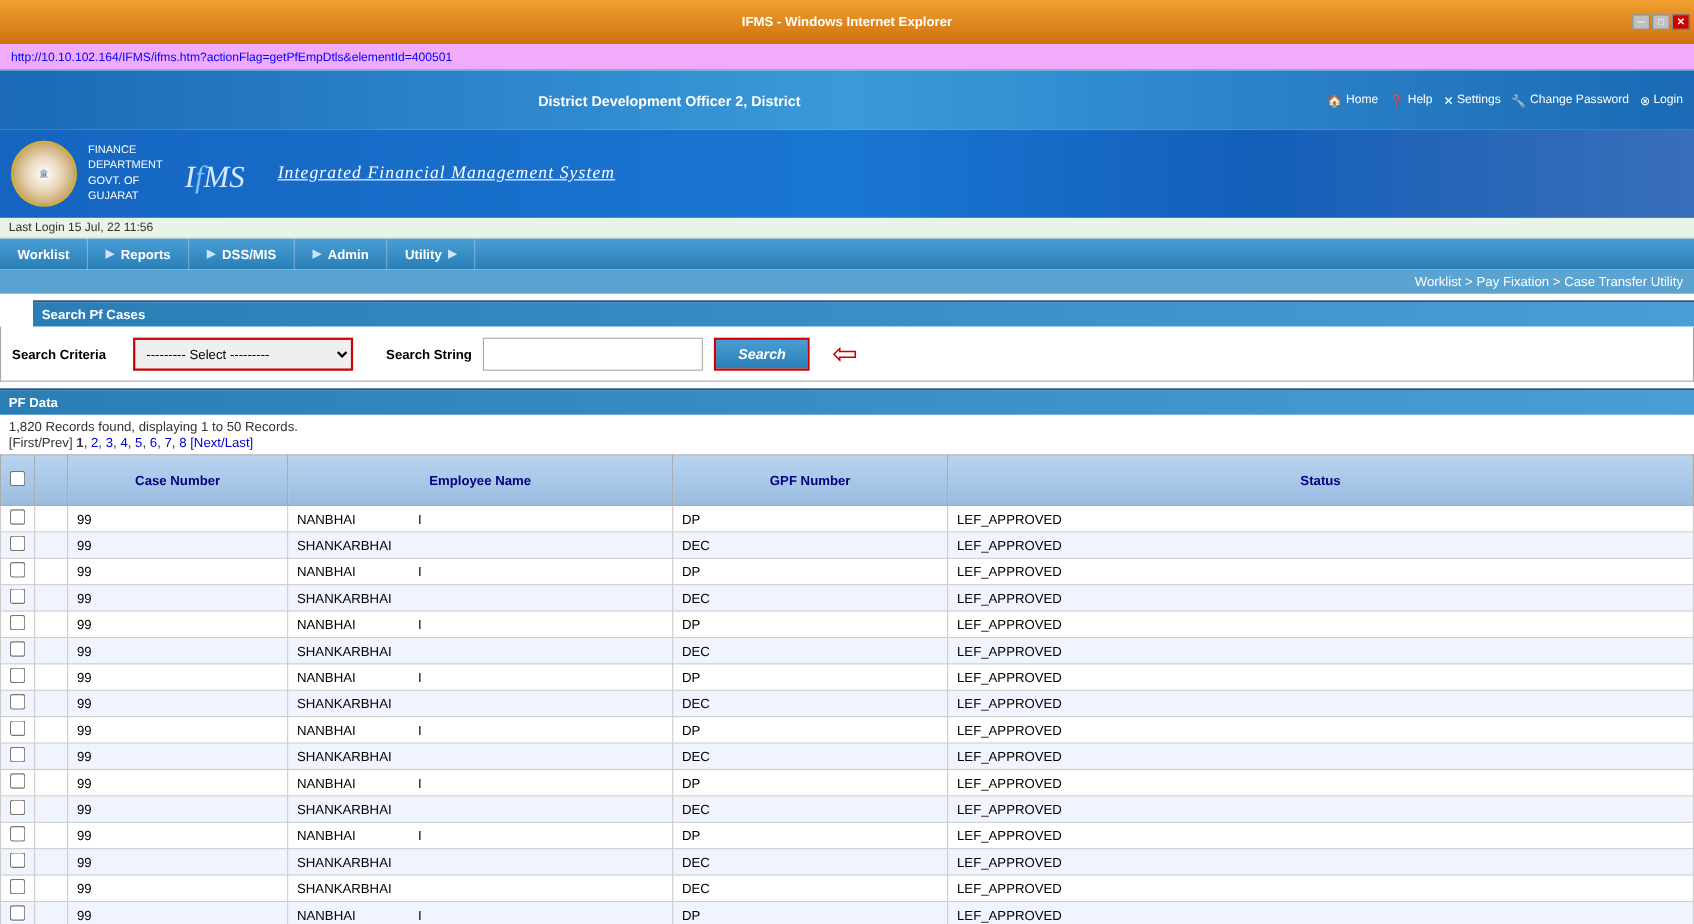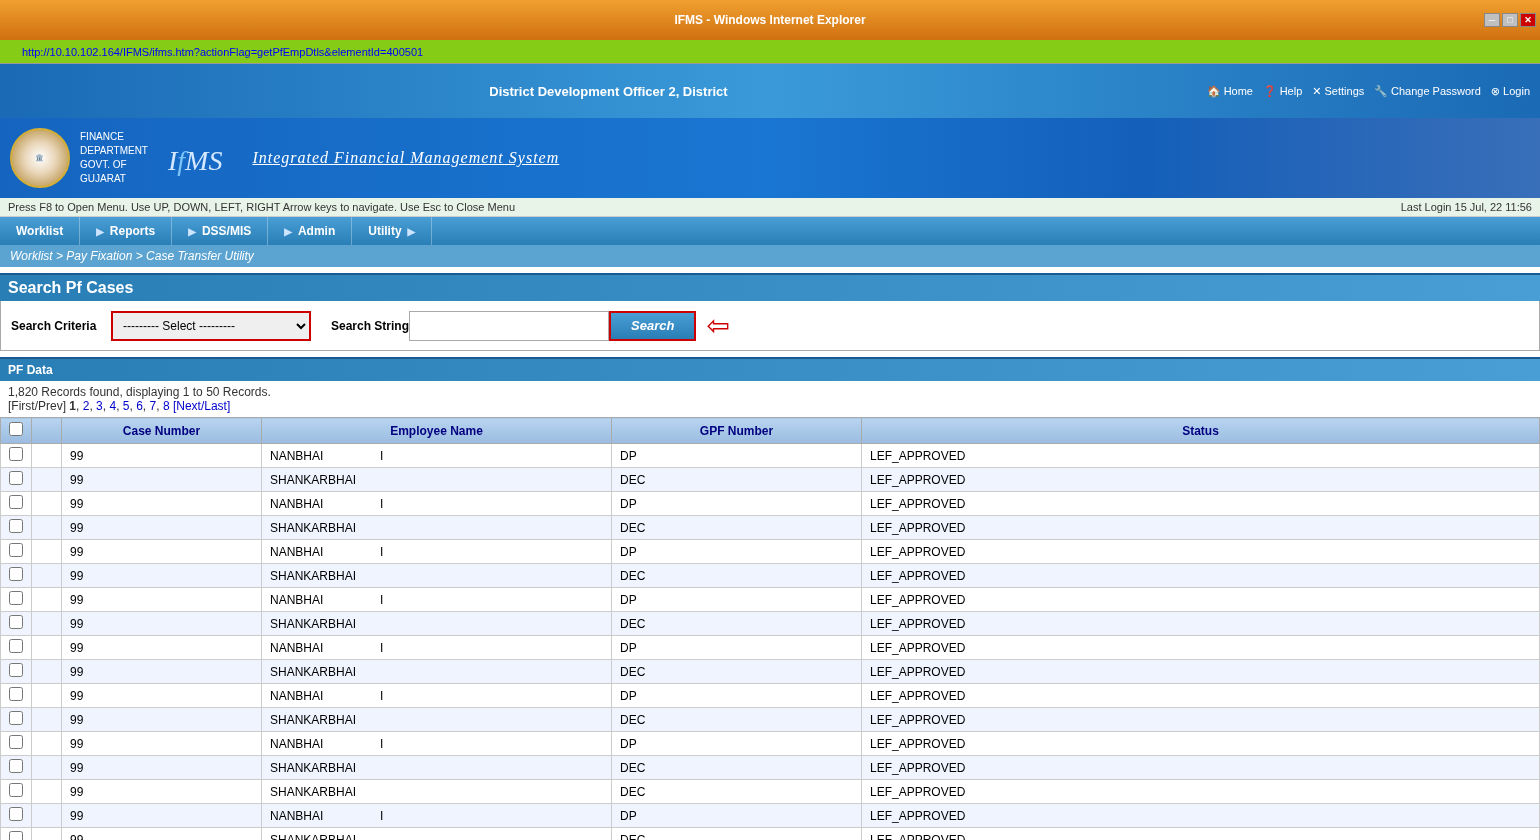--- a/index.html
+++ b/index.html
@@ -27,23 +27,23 @@
       width: 16px; height: 14px;
       background: #c0c0c0;
       border: 1px solid #888;
       font-size: 9px;
       cursor: pointer;
       display: flex; align-items: center; justify-content: center;
     }
 
     
     .address-bar {
-      background: #84cc16;
+      background: #f0abfc;
       border-bottom: 1px solid #999;
-      padding: 3px 22px;
+      padding: 3px 10px;
       font-size: 11px;
       color: #00f;
       height: 24px;
       display: flex;
       align-items: center;
     }
 
     
     .main-wrapper {
       background: white;
@@ -170,39 +170,40 @@
       font-size: 10px;
       color: #cce4ff;
     }
 
     
     .breadcrumb-bar {
       background: #5ba3d0;
       padding: 4px 10px;
       color: #fff;
       font-size: 12px;
-      text-align: left;
-      font-style: italic;
+      text-align: right;
     }
 
     
     .section-header {
       background: linear-gradient(to right, #2a7eb6, #4a9ed6);
       color: #fff;
-      font-size: 16px;
+      font-size: 12px;
       font-weight: bold;
       padding: 4px 8px;
       border-top: 2px solid #1a5a90;
       margin-top: 6px;
+      margin-left: 30px;
     }
 
     .search-row {
       display: flex;
       align-items: center;
       padding: 8px 10px;
+      gap: 10px;
       border: 1px solid #aaa;
       border-top: none;
       background: #fff;
     }
     .search-label {
       font-weight: bold;
       font-size: 12px;
       white-space: nowrap;
       min-width: 100px;
     }
@@ -267,21 +268,21 @@
 
     
     .data-table {
       width: 100%;
       border-collapse: collapse;
       font-size: 12px;
     }
     .data-table th {
       background: linear-gradient(to bottom, #b8d4f0, #9abce0);
       border: 1px solid #aaa;
-      padding: 4px 8px;
+      padding: 14px 8px;
       text-align: center;
       font-weight: bold;
       color: #000080;
       cursor: pointer;
     }
     .data-table th a {
       color: #000080;
       text-decoration: none;
     }
     .data-table td {
@@ -358,21 +359,20 @@
     </div>
     <div style="flex:1; display:flex; flex-direction:column; justify-content:center; padding-left:20px;">
       <div class="ifms-title" style="color:#fff;font-size:16px;font-style:italic;font-family:Georgia,serif;letter-spacing:1px;text-decoration:underline;">Integrated Financial Management System</div>
     </div>
     <div class="header-bg-img">
       <div style="width:100%;height:100%;background:linear-gradient(to left,rgba(100,160,220,0.3),transparent);"></div>
     </div>
   </div>
 
   <div class="nav-hint">
-    <span>Press F8 to Open Menu. Use UP, DOWN, LEFT, RIGHT Arrow keys to navigate. Use Esc to Close Menu</span>
     <span class="last-login">Last Login 15 Jul, 22 11:56</span>
   </div>
 
   <div class="nav-menu">
     <div class="nav-item">
       <span>Worklist</span>
     </div>
     <div class="nav-item">
       <span class="nav-arrow">▶</span>
       <span>Reports</span>

